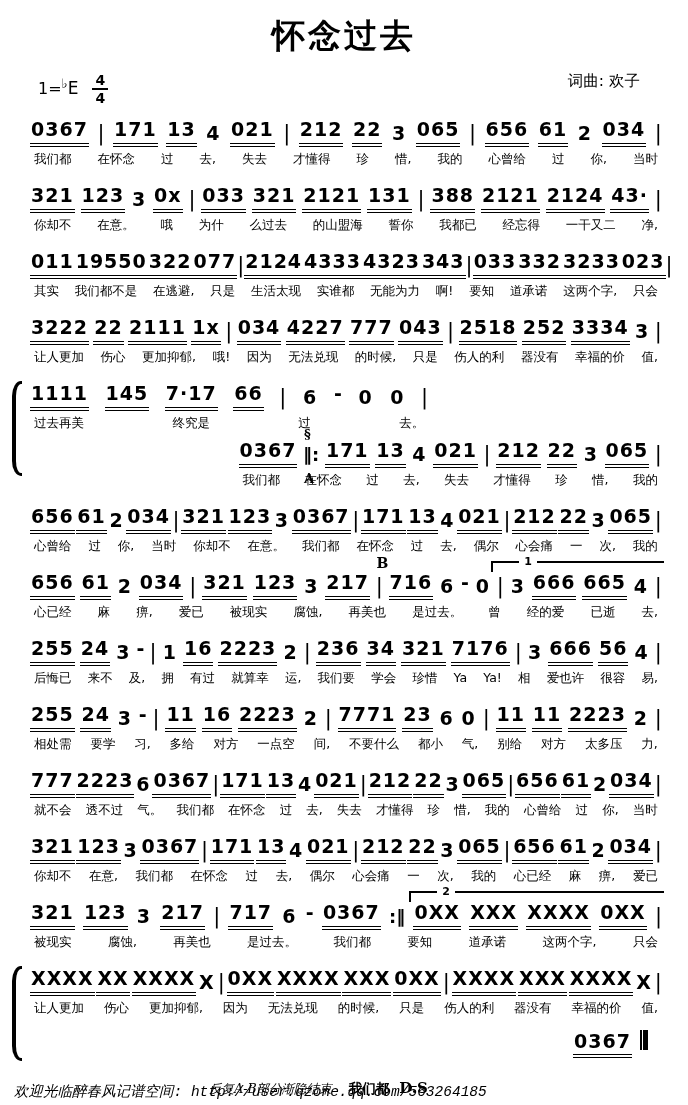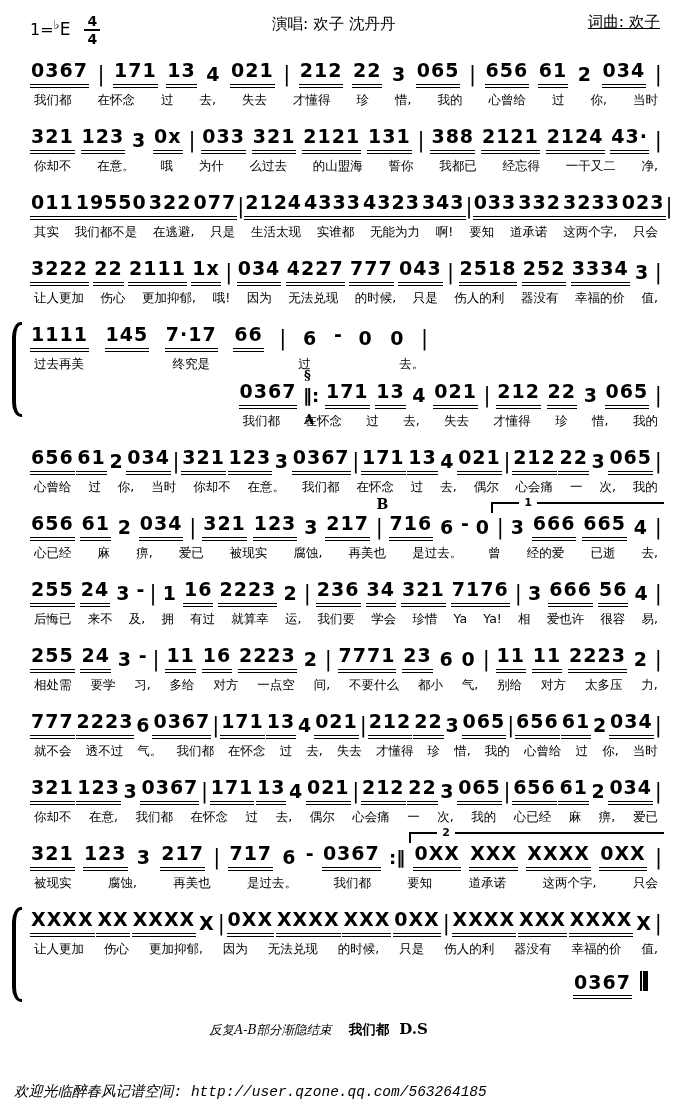--- a/index.html
+++ b/index.html
@@ -7,29 +7,29 @@
   .page {
     width:688px; height:1105px; background:#ffffff; color:#000;
     font-family:"DejaVu Sans","Liberation Sans",sans-serif;
     position:relative; overflow:hidden; margin:0 auto;
   }
   
   .title {
     text-align:center; font-size:33px; font-weight:bold; letter-spacing:3px;
     padding-top:14px; font-family:"DejaVu Sans","Liberation Sans",sans-serif;
   }
-  .meta { display:flex; align-items:flex-start; padding:8px 28px 0 30px; }
+  .meta { display:flex; align-items:flex-start; padding:8px 48px 0 30px;margin-left:8px; }
   .keysig { width:150px; font-size:16px; padding-top:6px; white-space:nowrap; }
   .keysig .flat { font-size:13px; vertical-align:6px; }
   .keysig .keynote { font-size:17px; }
   .timesig { display:inline-block; text-align:center; vertical-align:middle; margin-left:14px; font-weight:bold; font-size:14px; line-height:1; }
   .timesig .num { display:block; border-bottom:2px solid #000; padding:0 3px 1px; }
   .timesig .den { display:block; padding-top:1px; }
   .performer { font-size:15.5px; margin-left:92px; padding-top:6px; white-space:nowrap; }
-  .credits { margin-left:auto; font-size:15.5px; line-height:1.85; white-space:nowrap;text-decoration:underline; }
+  .credits { margin-left:auto; font-size:15.5px; line-height:1.85; white-space:nowrap; }
   
   .systems { padding:16px 26px 0 30px; }
   .system { position:relative; margin-bottom:19px; }
   .notes-row {
     display:flex; justify-content:space-between; align-items:flex-end;
     font-weight:bold; font-size:19px; line-height:1.15; height:26px;
   }
   .note { letter-spacing:1px; padding:0 1px 2px; white-space:nowrap; }
   .note.u { border-bottom:4px double #000; }
   .bar { font-weight:400; font-size:21px; transform:scaleY(1.05); padding-bottom:2px; }
@@ -60,24 +60,24 @@
   .footer {
     position:absolute; left:14px; bottom:4px; font-size:14.5px; font-style:italic;
     font-family:Liberation Mono, monospace; white-space:nowrap;
   }
 </style>
 </head>
 <body>
 
 <div class="page">
 
+  <div class="title">怀念过去</div>
 
   <div class="meta">
     <div class="keysig"><span>1=</span><span class="flat">♭</span><span class="keynote">E</span><span class="timesig"><span class="num">4</span><span class="den">4</span></span></div>
-    <div class="performer">演唱: 欢子 沈丹丹</div>
     <div class="credits">
       <div>词曲: 欢子</div>
     </div>
   </div>
 
   <div class="systems">
       <div class="system">
         <div class="notes-row">
           <span class="note u">0367</span>
           <span class="bar">|</span>

